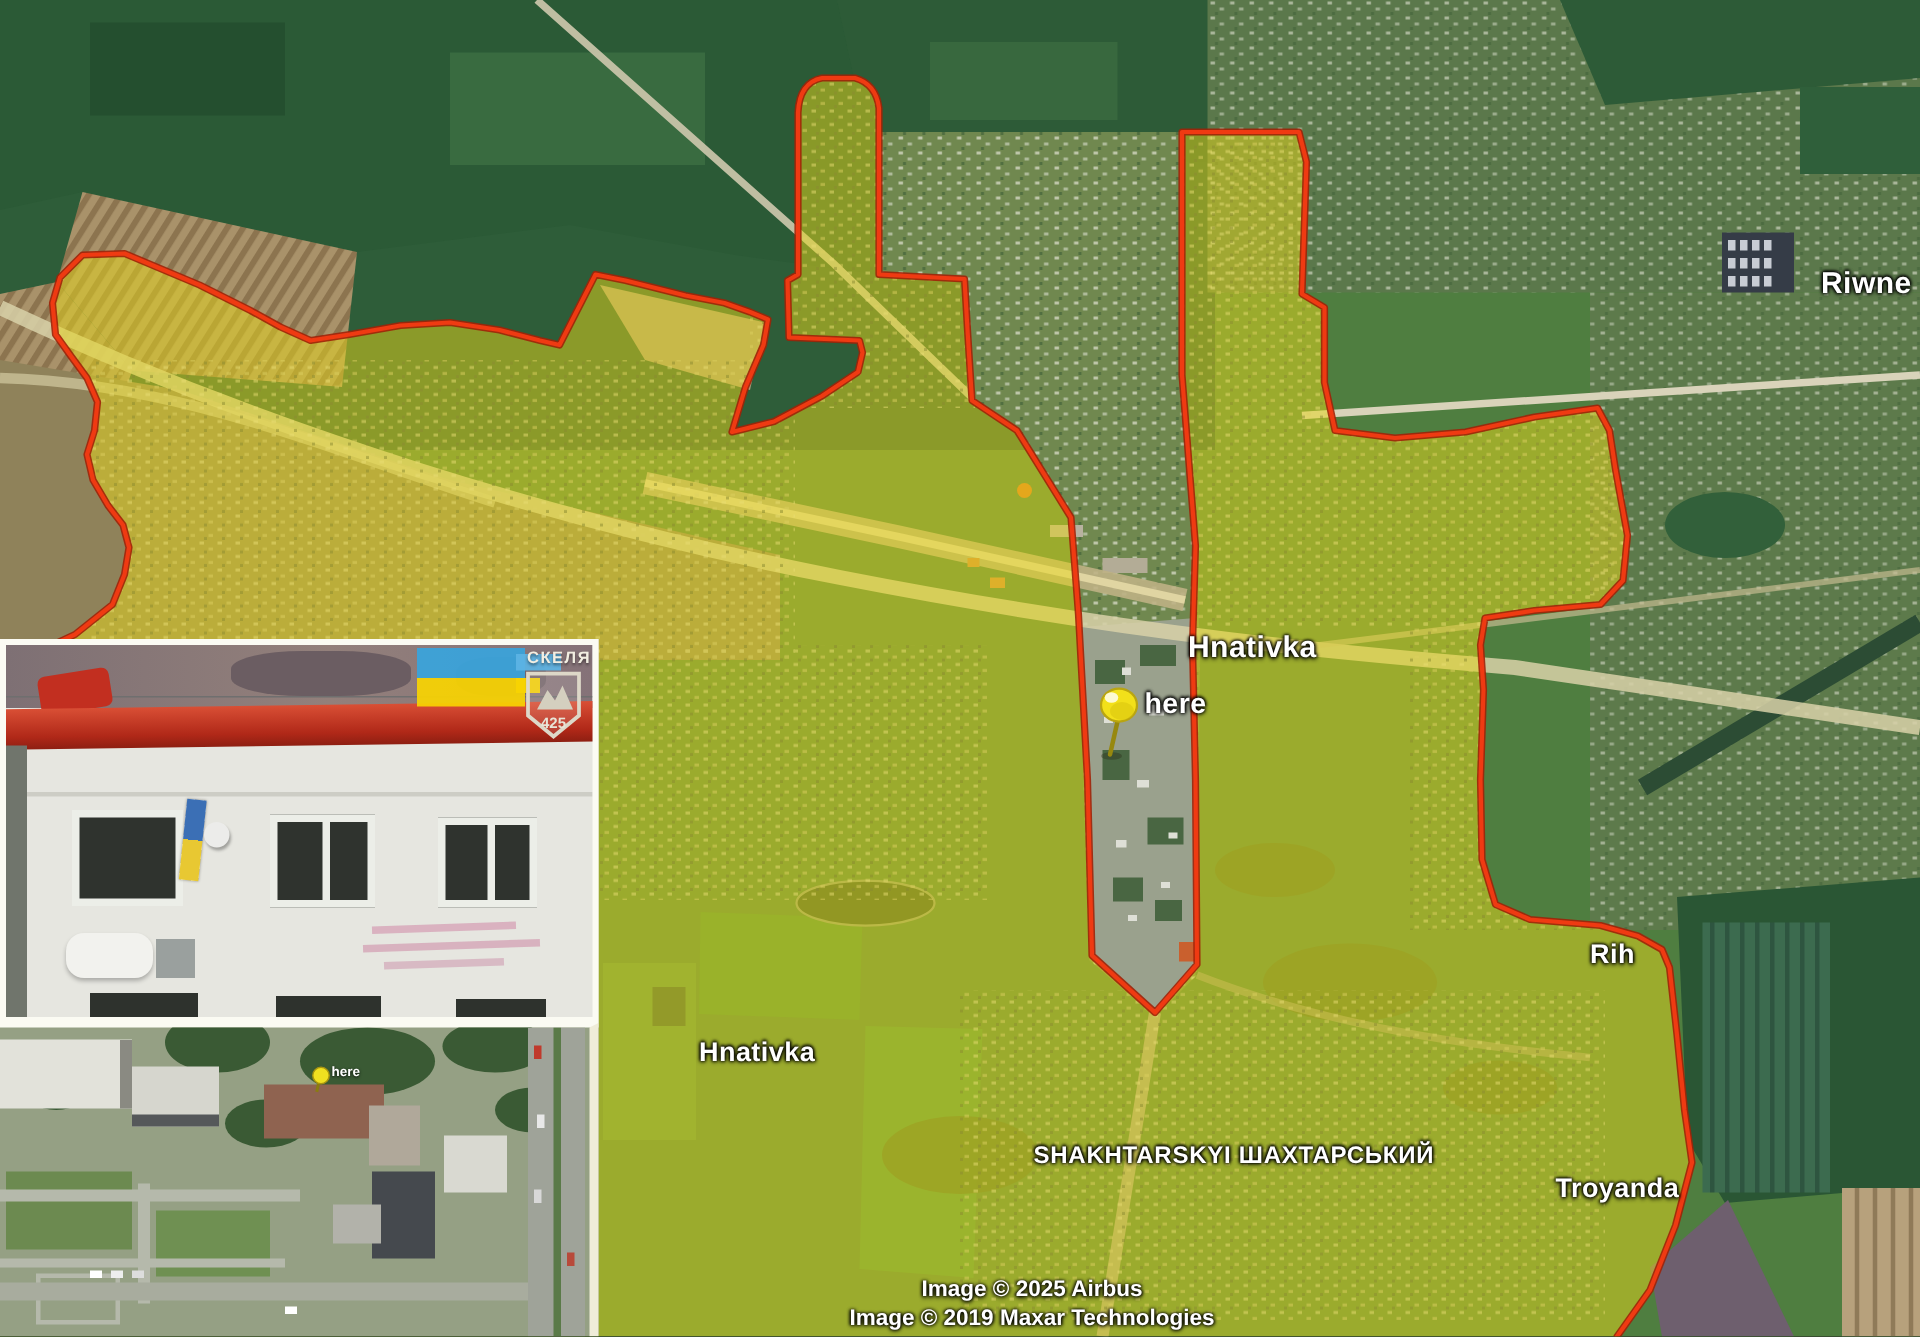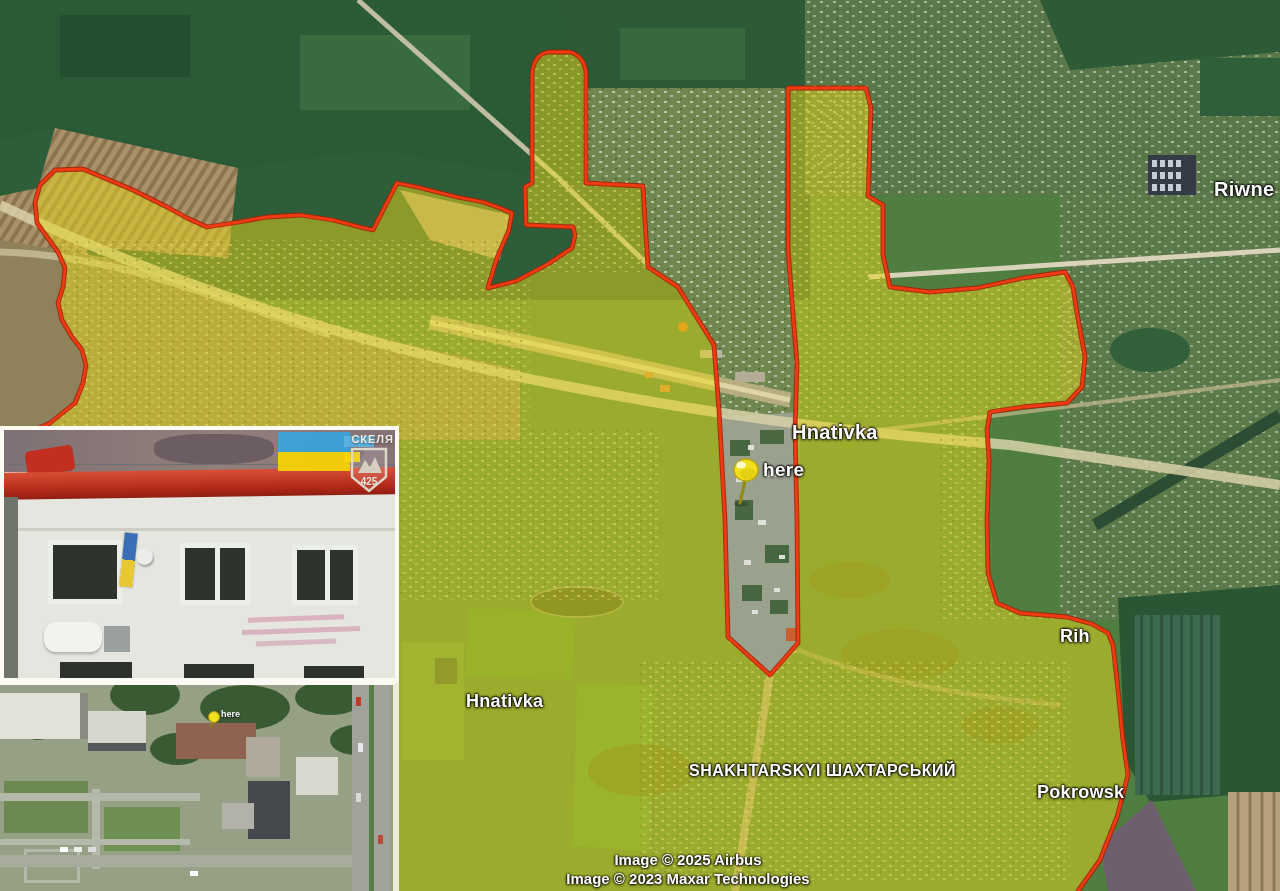--- a/index.html
+++ b/index.html
@@ -229,23 +229,23 @@
     <ellipse cx="741" cy="465" rx="4.5" ry="3.5" fill="#fdfad2"></ellipse>
   </g>
 </svg>
 
 <div class="maplabel" style="left:1214px;top:178px;font-size:20px;">Riwne</div>
 <div class="maplabel" style="left:792px;top:421px;font-size:20px;">Hnativka</div>
 <div class="maplabel" style="left:763px;top:459px;font-size:19px;">here</div>
 <div class="maplabel" style="left:466px;top:691px;font-size:18px;">Hnativka</div>
 <div class="maplabel" style="left:689px;top:762px;font-size:16px;letter-spacing:.5px;">SHAKHTARSKYI ШАХТАРСЬКИЙ</div>
 <div class="maplabel" style="left:1060px;top:626px;font-size:18px;">Rih</div>
-<div class="maplabel" style="left:1037px;top:782px;font-size:18px;">Pokrowsk</div>
+<div class="maplabel" style="left:1037px;top:782px;font-size:18px;">Troyanda</div>
 <div class="attr" style="top:851px;">Image © 2025 Airbus</div>
-<div class="attr" style="top:870px;">Image © 2023 Maxar Technologies</div>
+<div class="attr" style="top:870px;">Image © 2019 Maxar Technologies</div>
 
 <div class="inset-photo">
   <div class="ip ph-top"></div>
   <div class="ip ph-blotch1"></div>
   <div class="ip ph-blotch2"></div>
   <div class="ip ph-cable"></div>
   <div class="ip ph-redflag"></div>
   <div class="ip ph-beam"></div>
   <div class="ip ph-ledge"></div>
   <div class="ip ph-dark-edge"></div>

